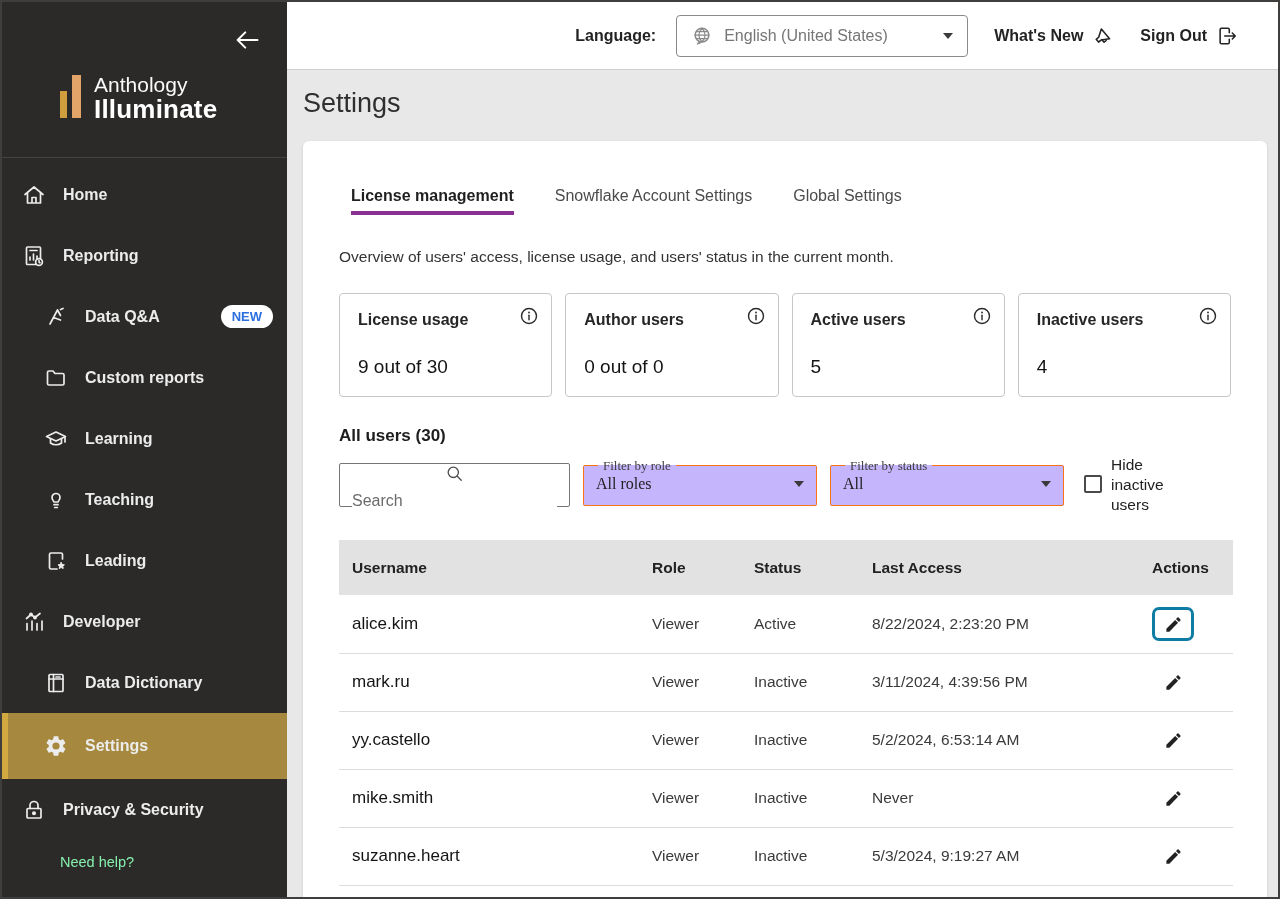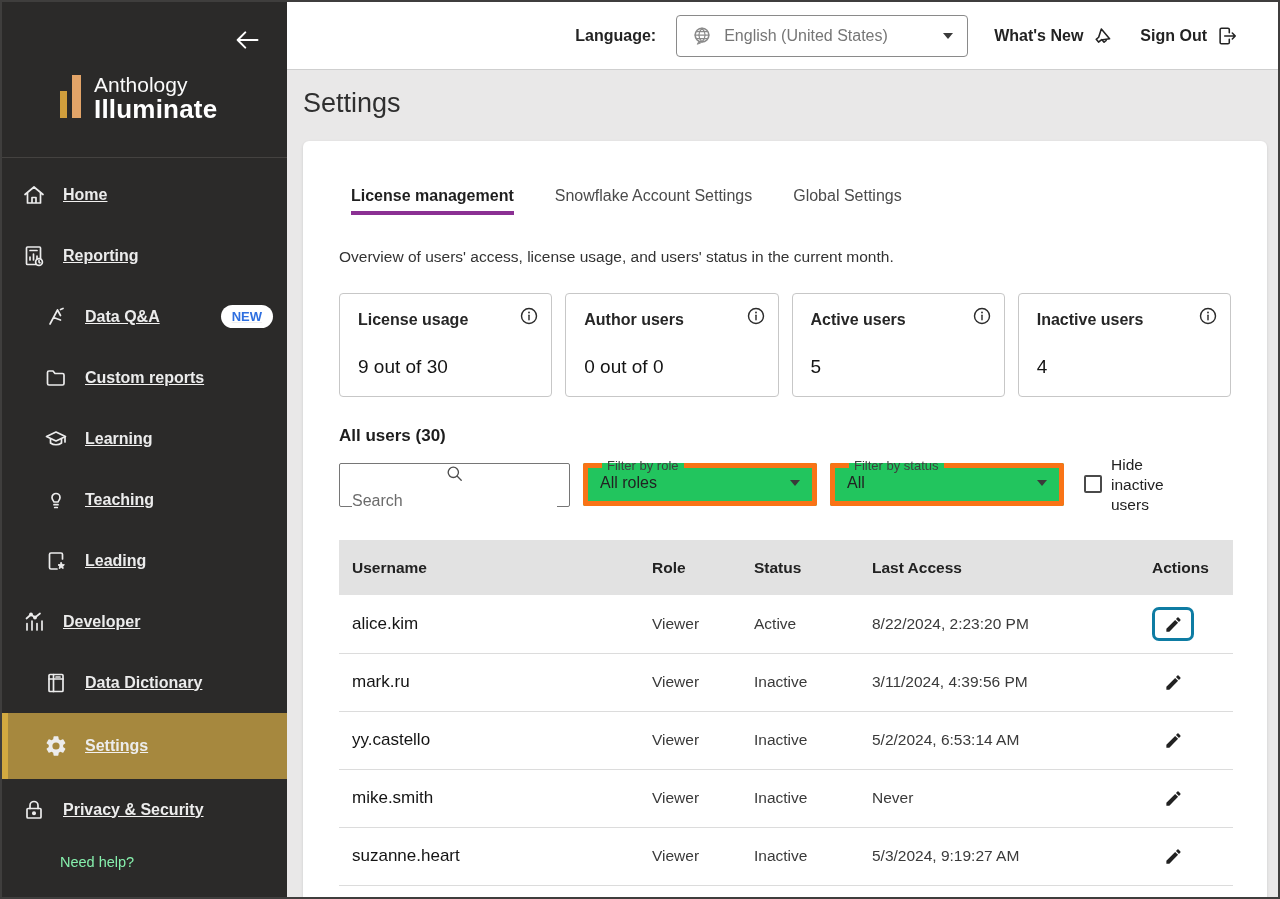--- a/index.html
+++ b/index.html
@@ -29,21 +29,21 @@
     width: 28px; height: 28px;
   }
   .logo { position: absolute; left: 58px; top: 72px; display: flex; align-items: flex-end; gap: 13px; }
   .logo-bars { display: flex; align-items: flex-end; gap: 5px; padding-bottom: 5px; }
   .logo-bars .b1 { width: 7px; height: 27px; background: #d09e3c; display: block; }
   .logo-bars .b2 { width: 9px; height: 43px; background: #e2a468; display: block; }
   .logo-text { line-height: 1.05; }
   .logo-text .l1 { font-size: 21px; font-weight: 400; color: #fafafa; }
   .logo-text .l2 { font-size: 26px; font-weight: 700; color: #ffffff; letter-spacing: .2px; }
 
-  .nav { padding-top: 6px; flex: 0 0 auto; text-decoration: underline; }
+  .nav { padding-top: 6px; flex: 0 0 auto; }
   .nav-item {
     display: flex; align-items: center;
     height: 61px; padding-left: 20px; padding-right: 14px;
     font-size: 16px; font-weight: 600; color: #ececec;
     cursor: pointer; position: relative;
   }
   .nav-item.sub { padding-left: 42px; }
   .nav-item .nicon { width: 24px; height: 24px; flex: 0 0 24px; margin-right: 17px; display: inline-flex; }
   .nav-item svg { width: 24px; height: 24px; }
   .nav-item.active {
@@ -121,22 +121,22 @@
     border: 1px solid #767676; border-radius: 2px;
     display: flex; align-items: center; gap: 9px; padding: 0 12px;
     background: #fff;
     flex-direction: column;
   }
   .searchbox svg { width: 19px; height: 19px; color: #4d4d4d; flex: 0 0 19px; }
   .searchbox input { border: none; outline: none; font-size: 16px; color: #333; width: 100%; font-family: inherit; }
   .searchbox input::placeholder { color: #6b6b6b; }
   .filter-fieldset {
     width: 234px; height: 48px; margin-top: -7px;
-    border: 5px solid #f97316; border-radius: 2px;
-    padding: 0 12px 0 12px; position: relative; cursor: pointer; background:#22c55e;
+    border: 1px solid #f97316; border-radius: 2px;
+    padding: 0 12px 0 12px; position: relative; cursor: pointer; background:#c4b5fd;font-family:Liberation Serif, serif;
   }
   .filter-fieldset legend { font-size: 13px; color: #3f3f3f; padding: 0 5px; margin-left: 2px; }
   .filter-fieldset .f-val { font-size: 16px; color: #222; display:flex; align-items:center; margin-top: 1px; }
   .filter-fieldset .caret { margin-left: auto; }
   .hide-inactive { display: flex; align-items: flex-start; gap: 9px; margin-left: 7px; }
   .checkbox { width: 18px; height: 18px; border: 2px solid #4a4a4a; border-radius: 2px; background: #fff; margin-top: 20px; cursor: pointer; flex: 0 0 18px; }
   .hide-inactive .cb-label { font-size: 15.5px; color: #222; width: 64px; line-height: 1.3; }
 
   
   table.users { width: 100%; border-collapse: collapse; margin-top: 25px; table-layout: fixed; }

